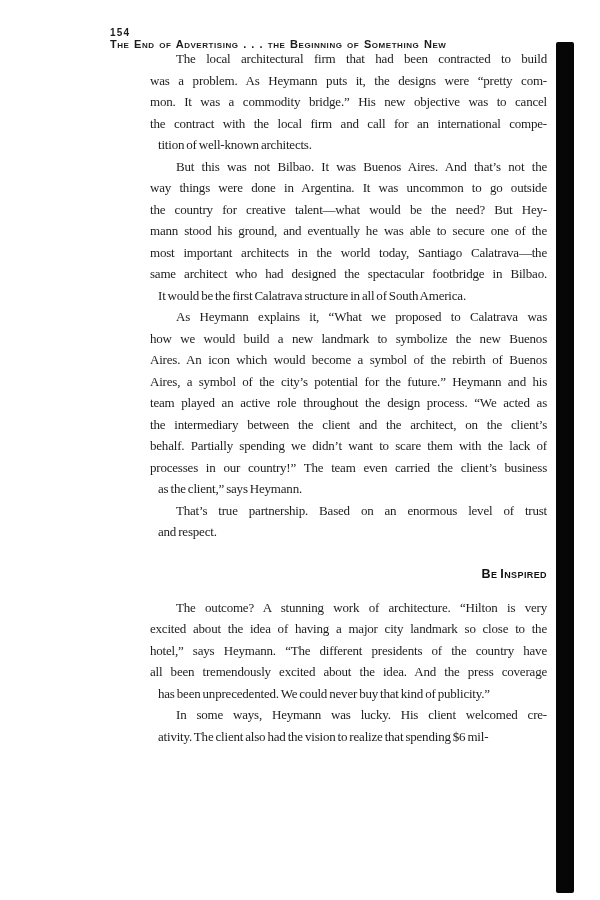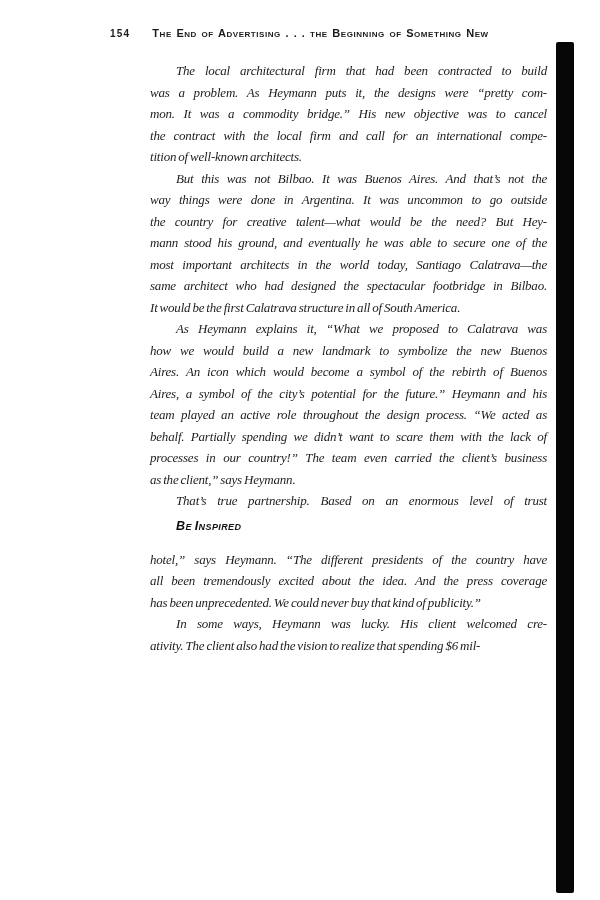--- a/index.html
+++ b/index.html
@@ -9,69 +9,70 @@
     position: relative;
     overflow: hidden;
     font-family: "Liberation Serif", serif;
   }
   .page { position: absolute; inset: 0; background: #ffffff; }
 
   
   .page-header {
     position: absolute;
     top: 27px; left: 110px;
-    display: flex; align-items: baseline; gap: 22px;
+    display: flex; align-items: baseline; 
     color: #1b1b1b;
     font-family: "Liberation Sans", sans-serif;
     white-space: nowrap;
+    flex-direction: column;
   }
   .folio {
     font-size: 10px; font-weight: bold; letter-spacing: 1.2px;
   }
   .rhead {
     font-size: 11px; font-weight: bold;
     font-variant: small-caps;
     text-transform: lowercase;
     letter-spacing: 0.55px;
     word-spacing: 1px;
   }
   
   .rhead { text-transform: none; }
 
   
   .text-block {
     position: absolute;
-    left: 150px; top: 60px; width: 397px;
+    left: 150px; top: 48px; width: 397px;
     color: #1c1c1c;
     font-size: 13px;
     line-height: 21.5px;
     letter-spacing: -0.2px;
     word-spacing: -1px;
-    font-style: italic;
   }
   .para { margin: 0; }
   .line {
     text-align: justify;
     text-align-last: justify;
     white-space: normal;
     height: 21.5px;
     overflow: visible;
   }
   .line.first { text-indent: 26px; }
-  .line.last { text-align-last: left; }
+  .line.last { text-align-last: left; margin-left: 8px; }
 
   .section-heading {
-    margin: 7px 0 16px 26px;
+    margin: 24px 0 16px 26px;
     font-family: "Liberation Sans", sans-serif;
     font-size: 12.5px;
     line-height: 14px;
     font-weight: bold;
     font-variant: small-caps;
     letter-spacing: 0.4px;
     color: #111111;
+    text-align: right;
   }
 
   
   .scan-bar {
     position: absolute;
     left: 556px; top: 42px;
     width: 18px; height: 851px;
     background: #060606;
     border-radius: 2px;
   }
@@ -102,29 +103,33 @@
         <div class="line">most important architects in the world today, Santiago Calatrava—the</div>
         <div class="line">same architect who had designed the spectacular footbridge in Bilbao.</div>
         <div class="line last">It would be the first Calatrava structure in all of South America.</div>
       </div>
       <div class="para">
         <div class="line first">As Heymann explains it, “What we proposed to Calatrava was</div>
         <div class="line">how we would build a new landmark to symbolize the new Buenos</div>
         <div class="line">Aires. An icon which would become a symbol of the rebirth of Buenos</div>
         <div class="line">Aires, a symbol of the city’s potential for the future.” Heymann and his</div>
         <div class="line">team played an active role throughout the design process. “We acted as</div>
+        <div class="line">the intermediary between the client and the architect, on the client’s</div>
         <div class="line">behalf. Partially spending we didn’t want to scare them with the lack of</div>
         <div class="line">processes in our country!” The team even carried the client’s business</div>
         <div class="line last">as the client,” says Heymann.</div>
       </div>
       <div class="para">
         <div class="line first">That’s true partnership. Based on an enormous level of trust</div>
+        <div class="line last">and respect.</div>
       </div>
       <h2 class="section-heading">Be Inspired</h2>
       <div class="para">
+        <div class="line first">The outcome? A stunning work of architecture. “Hilton is very</div>
+        <div class="line">excited about the idea of having a major city landmark so close to the</div>
         <div class="line">hotel,” says Heymann. “The different presidents of the country have</div>
         <div class="line">all been tremendously excited about the idea. And the press coverage</div>
         <div class="line last">has been unprecedented. We could never buy that kind of publicity.”</div>
       </div>
       <div class="para">
         <div class="line first">In some ways, Heymann was lucky. His client welcomed cre-</div>
         <div class="line last">ativity. The client also had the vision to realize that spending $6 mil-</div>
       </div>
     </main>
 

